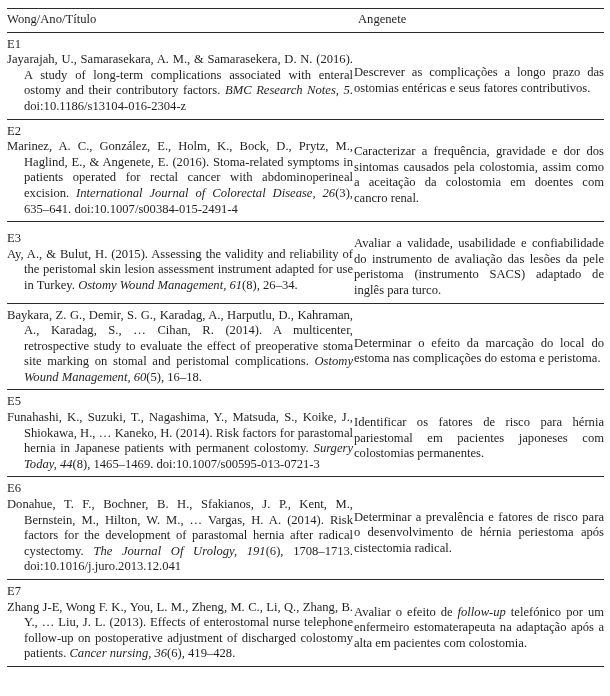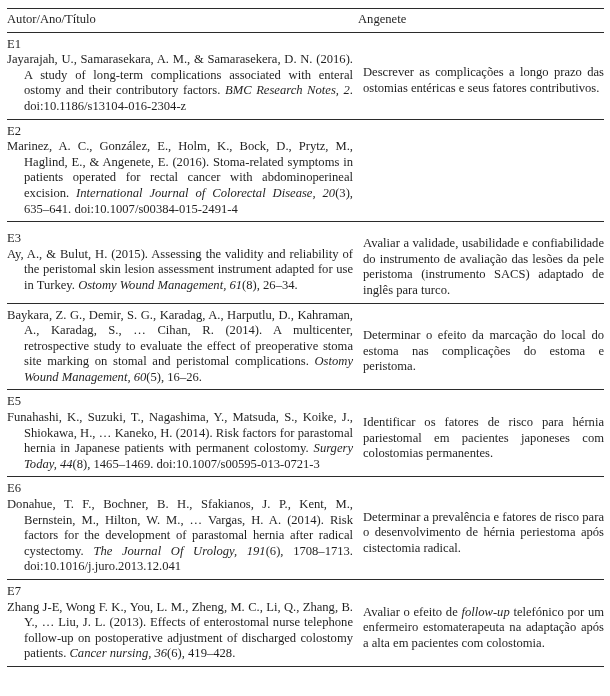--- a/index.html
+++ b/index.html
@@ -35,21 +35,21 @@
     display: flex;
     align-items: center;
     border-bottom: 1px solid #2b2b2b;
     padding: 4px 0;
   }
   .row:last-child {
     border-bottom: 1.8px solid #2b2b2b;
   }
   .cl {
     width: 346px;
-    margin-right: 10px;
+    margin-right: 1px;
   }
   .cr {
     flex: 1;
     text-align: justify;
     margin-top: 10px;
   }
   .eid { display: block; }
   .ref {
     margin: 0;
     text-align: justify;
@@ -57,50 +57,51 @@
     text-indent: -17px;
   }
   .it { font-style: italic; }
 </style>
 </head>
 <body>
 
 <div class="table">
 
   <div class="head">
-    <div class="hl">Autor/Ano/Título</div>
+    <div class="hl">Wong/Ano/Título</div>
     <div class="hr">Angenete</div>
   </div>
 
   <div class="row">
     <div class="cl">
       <span class="eid">E1</span>
-      <p class="ref"><span>Jayarajah, U., Samarasekara, A. M., &amp; Samarasekera, D. N. (2016). A study of long-term complications associated with enteral ostomy and their contributory factors. </span><span class="it">BMC Research Notes, 2</span><span>. doi:10.1186/s13104-016-2304-z</span></p>
+      <p class="ref"><span>Jayarajah, U., Samarasekara, A. M., &amp; Samarasekera, D. N. (2016). A study of long-term complications associated with enteral ostomy and their contributory factors. </span><span class="it">BMC Research Notes, 5</span><span>. doi:10.1186/s13104-016-2304-z</span></p>
     </div>
     <div class="cr"><span>Descrever as complicações a longo prazo das ostomias entéricas e seus fatores contributivos.</span></div>
   </div>
 
   <div class="row">
     <div class="cl">
       <span class="eid">E2</span>
-      <p class="ref"><span>Marinez, A. C., González, E., Holm, K., Bock, D., Prytz, M., Haglind, E., &amp; Angenete, E. (2016). Stoma-related symptoms in patients operated for rectal cancer with abdominoperineal excision. </span><span class="it">International Journal of Colorectal Disease, 20</span><span>(3), 635–641. doi:10.1007/s00384-015-2491-4</span></p>
+      <p class="ref"><span>Marinez, A. C., González, E., Holm, K., Bock, D., Prytz, M., Haglind, E., &amp; Angenete, E. (2016). Stoma-related symptoms in patients operated for rectal cancer with abdominoperineal excision. </span><span class="it">International Journal of Colorectal Disease, 26</span><span>(3), 635–641. doi:10.1007/s00384-015-2491-4</span></p>
     </div>
+    <div class="cr"><span>Caracterizar a frequência, gravidade e dor dos sintomas causados pela colostomia, assim como a aceitação da colostomia em doentes com cancro renal.</span></div>
   </div>
 
   <div class="row">
     <div class="cl">
       <span class="eid">E3</span>
       <p class="ref"><span>Ay, A., &amp; Bulut, H. (2015). Assessing the validity and reliability of the peristomal skin lesion assessment instrument adapted for use in Turkey. </span><span class="it">Ostomy Wound Management, 61</span><span>(8), 26–34.</span></p>
     </div>
     <div class="cr"><span>Avaliar a validade, usabilidade e confiabilidade do instrumento de avaliação das lesões da pele peristoma (instrumento SACS) adaptado de inglês para turco.</span></div>
   </div>
 
   <div class="row">
     <div class="cl">
-      <p class="ref"><span>Baykara, Z. G., Demir, S. G., Karadag, A., Harputlu, D., Kahraman, A., Karadag, S., … Cihan, R. (2014). A multicenter, retrospective study to evaluate the effect of preoperative stoma site marking on stomal and peristomal complications. </span><span class="it">Ostomy Wound Management, 60</span><span>(5), 16–26.</span></p>
+      <p class="ref"><span>Baykara, Z. G., Demir, S. G., Karadag, A., Harputlu, D., Kahraman, A., Karadag, S., … Cihan, R. (2014). A multicenter, retrospective study to evaluate the effect of preoperative stoma site marking on stomal and peristomal complications. </span><span class="it">Ostomy Wound Management, 60</span><span>(5), 16–18.</span></p>
     </div>
     <div class="cr"><span>Determinar o efeito da marcação do local do estoma nas complicações do estoma e peristoma.</span></div>
   </div>
 
   <div class="row">
     <div class="cl">
       <span class="eid">E5</span>
       <p class="ref"><span>Funahashi, K., Suzuki, T., Nagashima, Y., Matsuda, S., Koike, J., Shiokawa, H., … Kaneko, H. (2014). Risk factors for parastomal hernia in Japanese patients with permanent colostomy. </span><span class="it">Surgery Today, 44</span><span>(8), 1465–1469. doi:10.1007/s00595-013-0721-3</span></p>
     </div>
     <div class="cr"><span>Identificar os fatores de risco para hérnia pariestomal em pacientes japoneses com colostomias permanentes.</span></div>

